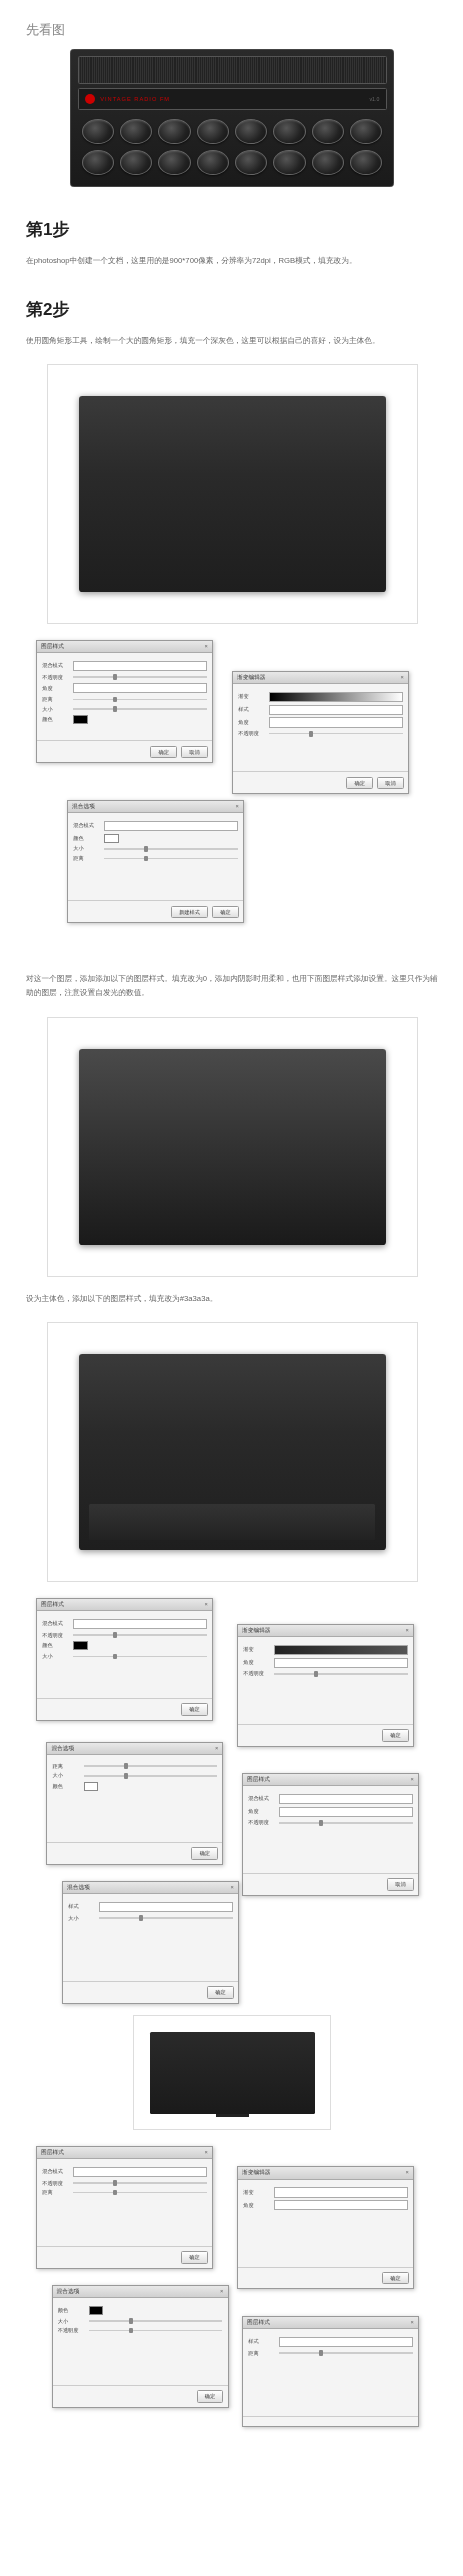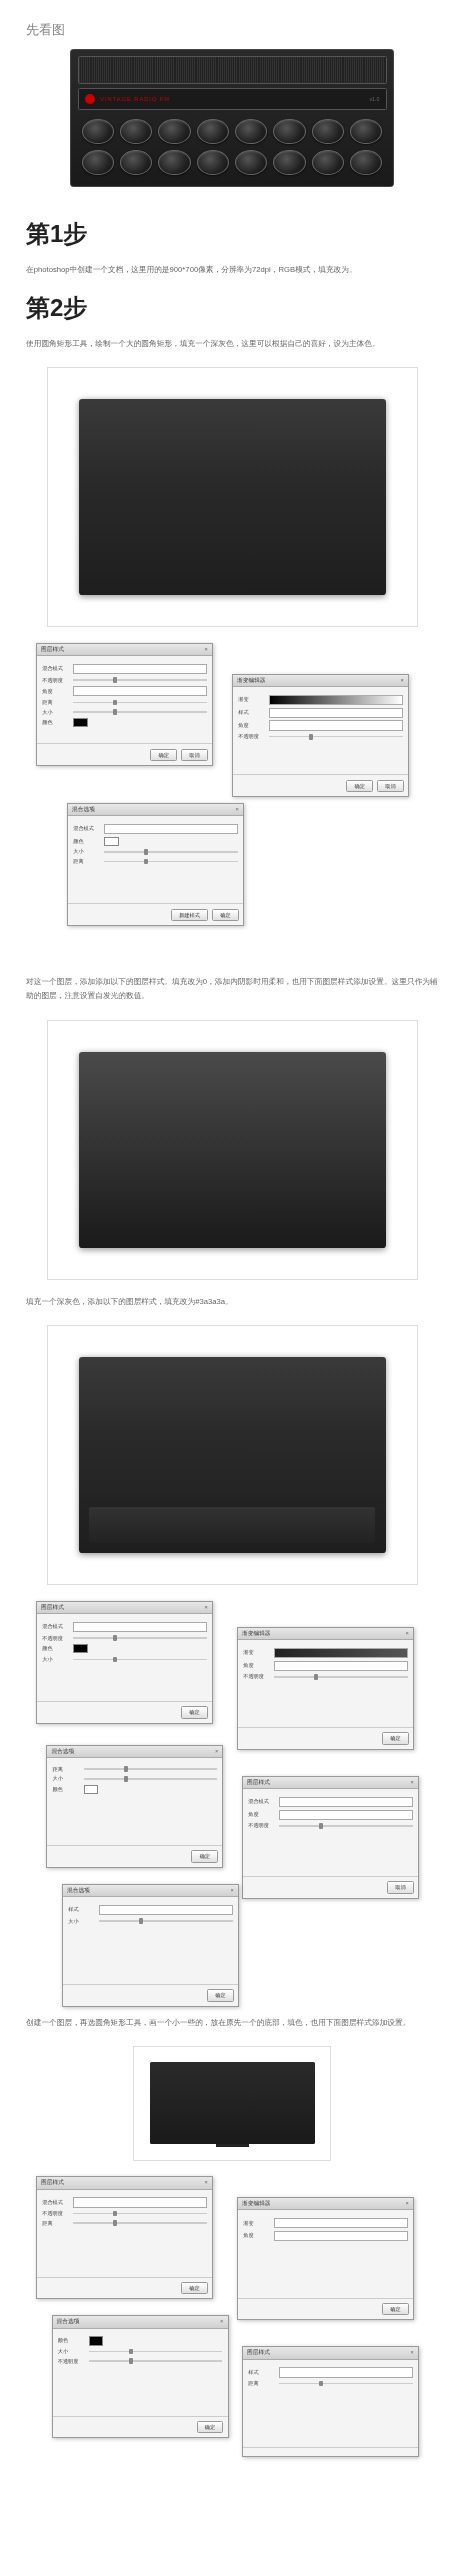--- a/index.html
+++ b/index.html
@@ -6,21 +6,21 @@
 .wrap{padding:20.6px 26px}
 .hdr{font-size:13px;color:#888;margin-bottom:10.3px}
 .radio{width:309px;margin:0 auto 31px;background:linear-gradient(#2a2a2a,#1a1a1a);border:1px solid #444;border-radius:3.1px;padding:6.2px}
 .radio-top{height:26px;background:repeating-linear-gradient(90deg,#333 0 1px,#222 1px 2.1px);border:0.5px solid #555;border-radius:1.5px;margin-bottom:4.1px}
 .radio-mid{height:19.6px;background:#1a1a1a;border:0.5px solid #555;border-radius:1.5px;display:flex;align-items:center;padding:0 6.2px;margin-bottom:5.2px}
 .radio-logo{width:10.3px;height:10.3px;background:#c00;border-radius:50%;margin-right:5.2px}
 .radio-txt{color:#c00;font-size:5.7px;letter-spacing:1px;flex:1}
 .radio-ver{color:#666;font-size:5.2px}
 .radio-btns{display:grid;grid-template-columns:repeat(8,1fr);gap:6.2px;padding:4.1px}
 .rbtn{height:23px;background:radial-gradient(circle at 40% 35%,#555,#222 60%,#111);border-radius:50%;border:0.5px solid #666;box-shadow:inset 0 1px 1.5px rgba(255,255,255,.15),0 1px 2.1px rgba(0,0,0,.6)}
-h2{font-size:24px;font-weight:700;margin:15px 0 13px;color:#222}
+h2{font-size:17px;font-weight:700;margin:30px 0 13px;color:#222}
 .txt{font-size:7.7px;line-height:1.9;color:#666;margin:10.3px 0}
 .fig{width:371px;margin:15.5px auto;background:#fff;border:0.5px solid #ddd;padding:31px;box-sizing:border-box}
 .dark-rect{width:100%;height:196px;background:linear-gradient(#3a3a3a 0%,#2a2a2a 40%,#1e1e1e 100%);border-radius:3.1px;box-shadow:0 1.5px 6.2px rgba(0,0,0,.4)}
 .dark-rect.grad{background:linear-gradient(#4a4a4a,#1a1a1a)}
 .dark-rect.wbar{position:relative}
 .dark-rect.wbar::after{content:'';position:absolute;left:10.3px;right:10.3px;bottom:10.3px;height:36px;background:linear-gradient(#333,#222);border-radius:1.5px}
 .fig-sm{width:165px;margin:15.5px auto;background:#fff;padding:15.5px;border:0.5px solid #ddd}
 .blk-sm{width:100%;height:82px;background:linear-gradient(#2a2a2a,#1a1a1a);border-radius:1.5px;position:relative}
 .blk-sm::after{content:'';position:absolute;left:40%;right:40%;bottom:-3.1px;height:3.1px;background:#222}
 .dialogs{width:392px;margin:13px auto;position:relative}
@@ -173,21 +173,21 @@
           <div class="dlg-btn">确定</div>
         </div>
   </div>
 </div>
 
 <div class="txt">对这一个图层，添加添加以下的图层样式。填充改为0，添加内阴影时用柔和，也用下面图层样式添加设置。这里只作为辅助的图层，注意设置自发光的数值。</div>
 <div class="fig">
       <div class="dark-rect grad"></div>
     </div>
 
-<div class="txt">填充一个深灰色，添加以下的图层样式，填充改为#3a3a3a。</div>
+<div class="txt">设为主体色，添加以下的图层样式，填充改为#3a3a3a。</div>
 <div class="fig">
       <div class="dark-rect wbar"></div>
     </div>
 
 <div class="dialogs" style="height:402px">
   <div class="dlg" style="left:0;top:0">
     <div class="dlg-bar">
           <span>图层样式</span>
           <span class="dlg-x">×</span>
         </div>
@@ -296,21 +296,20 @@
             <span class="dlg-lbl">大小</span>
             <div class="dlg-sld"></div>
           </div>
     </div>
     <div class="dlg-ft">
           <div class="dlg-btn">确定</div>
         </div>
   </div>
 </div>
 
-<div class="txt">创建一个图层，再选圆角矩形工具，画一个小一些的，放在原先一个的底部，填色，也用下面图层样式添加设置。</div>
 <div class="fig-sm">
       <div class="blk-sm"></div>
     </div>
 
 <div class="dialogs" style="height:335px">
   <div class="dlg" style="left:0;top:0">
     <div class="dlg-bar">
           <span>图层样式</span>
           <span class="dlg-x">×</span>
         </div>

